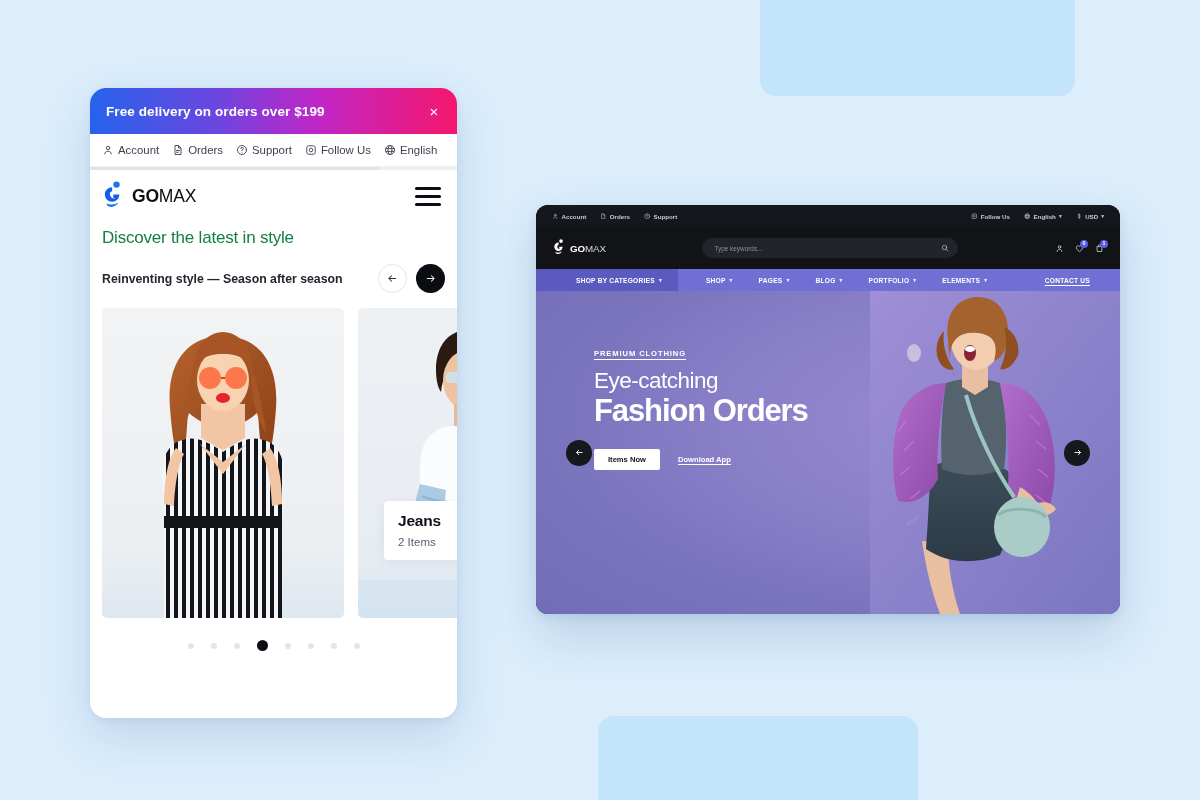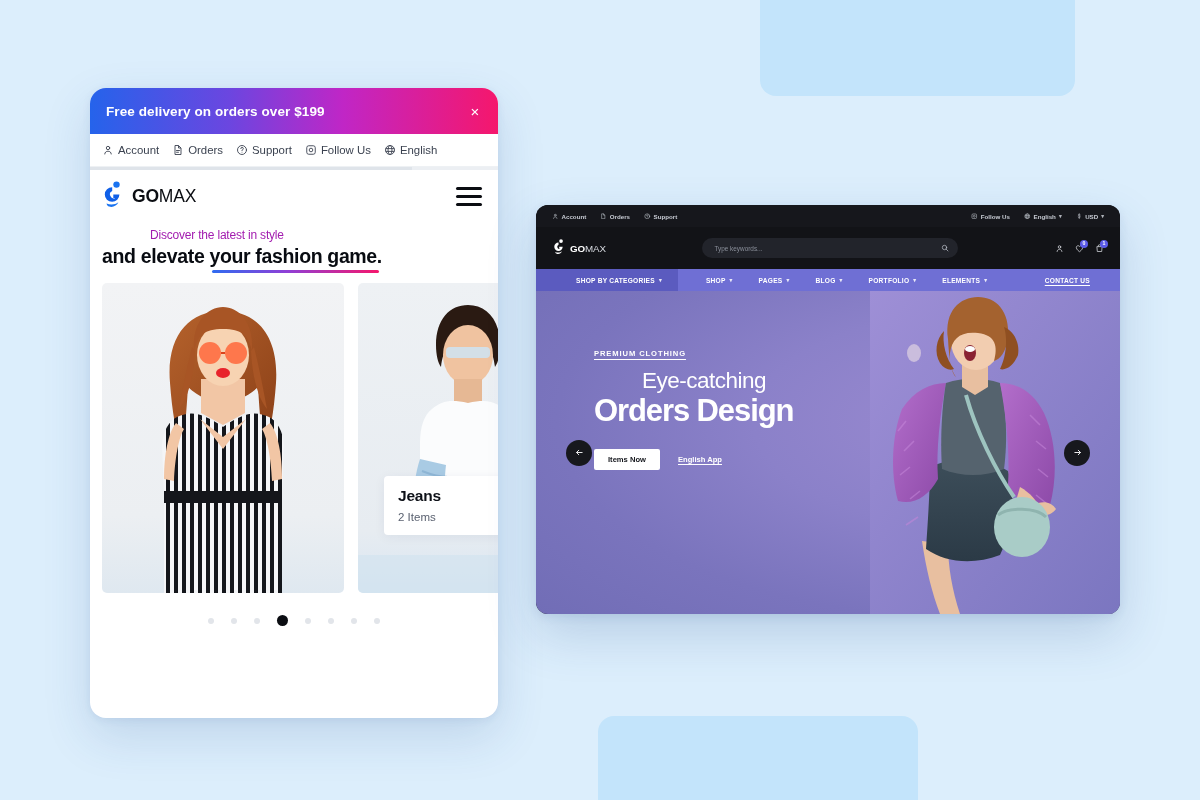--- a/index.html
+++ b/index.html
@@ -16,21 +16,21 @@
     background: #c3e4fb;
     border-radius: 14px;
   }
   #bg-block-tr { left: 760px; top: -60px; width: 315px; height: 156px; border-radius: 0 0 16px 16px; }
   #bg-block-br { left: 598px; top: 716px; width: 320px; height: 140px; border-radius: 16px 16px 0 0; }
 
   
   #mobile-mockup {
     position: absolute;
     left: 90px; top: 88px;
-    width: 408px; height: 630px;
+    width: 367px; height: 630px;
     background: #ffffff;
     border-radius: 16px;
     overflow: hidden;
     box-shadow: 0 18px 48px rgba(40,80,140,.16), 0 2px 8px rgba(40,80,140,.08);
   }
 
   
   .promo-bar {
     height: 46px;
     background: linear-gradient(90deg, #2563eb 0%, #6b46e0 34%, #c026c6 62%, #f5176c 100%);
@@ -77,21 +77,21 @@
   }
   .brand { display: flex; align-items: center; gap: 7px; }
   .brand-word { font-size: 17.5px; letter-spacing: -.2px; color: #0b0d12; }
   .brand-word b { font-weight: 800; }
   .brand-word span { font-weight: 400; }
   .burger { display: flex; flex-direction: column; gap: 5px; cursor: pointer; padding: 4px; }
   .burger i { display: block; width: 26px; height: 3px; background: #0b0d12; border-radius: 2px; }
 
   
   .headline-wrap { padding: 6px 12px 0 12px; }
-  .h-line1 { font-size: 12px; color: #a21caf; font-weight: 400; letter-spacing: -.2px; margin-left: 48px; }
+  .h-line1 { font-size: 17px; color: #15803d; font-weight: 400; letter-spacing: -.2px; }
   .h-line2 {
     font-size: 19.5px; font-weight: 800; color: #080b11; margin-top: 3px;
     letter-spacing: -.35px; position: relative; display: inline-block;
   }
   .h-underline {
     position: absolute; left: 110px; right: 3px; bottom: -5px; height: 3px;
     background: linear-gradient(90deg,#2f6bf0 0%, #8f3fd6 45%, #f5176c 100%);
     border-radius: 2px;
   }
 
@@ -209,21 +209,21 @@
     position: relative; height: 323px; overflow: hidden;
     background:
       radial-gradient(120% 100% at 78% 40%, #9a8ad0 0%, #8b81c9 34%, #7a74bd 62%, #6d6ab3 100%);
   }
   .hero-photo { position: absolute; right: 0; top: 0; width: 250px; height: 100%; }
   .hero-copy { position: absolute; left: 58px; top: 58px; width: 300px; }
   .eyebrow {
     font-size: 7.6px; font-weight: 700; color: #ffffff; letter-spacing: .9px;
     text-decoration: underline; text-underline-offset: 3px; margin-bottom: 11px;
   }
-  .hero-h1 { font-size: 22.5px; color: #fff; font-weight: 400; letter-spacing: -.5px; line-height: 1.05; margin-left: 48px; }
+  .hero-h1 { font-size: 22.5px; color: #fff; font-weight: 400; letter-spacing: -.5px; line-height: 1.05; }
   .hero-h2 { font-size: 31px; color: #fff; font-weight: 800; letter-spacing: -1.1px; line-height: 1.05; margin-top: 2px; }
   .hero-cta { display: flex; align-items: center; gap: 18px; margin-top: 22px; }
   .btn-shop {
     background: #fff; color: #14161c; font-size: 7.6px; font-weight: 700;
     padding: 6px 14px; border-radius: 2px; cursor: pointer; white-space: nowrap;
   }
   .link-dl {
     color: #fff; font-size: 7.6px; font-weight: 700; cursor: pointer;
     text-decoration: underline; text-underline-offset: 2px; white-space: nowrap;
   }
@@ -314,26 +314,37 @@
     </div>
     <div class="burger">
         <i></i>
         <i></i>
         <i></i>
       </div>
   </div>
 
   <div class="headline-wrap">
     <div class="h-line1">Discover the latest in style</div>
-    <div class="h-line2">
-      <span>and elevate your fashion game.</span>
-      <span class="h-underline"></span>
-    </div>
-  </div>
-
+  </div>
+
+  <div class="sub-row">
+    <div class="sub-text">Reinventing style — Season after season</div>
+    <div class="arrows">
+      <div class="arrow-btn arrow-prev">
+        <svg width="11" height="11" viewBox="0 0 24 24" fill="none" stroke="#2b3040" stroke-width="2.2" stroke-linecap="round" stroke-linejoin="round">
+            <path d="M19 12H5M10 6l-6 6 6 6"></path>
+          </svg>
+      </div>
+      <div class="arrow-btn arrow-next">
+        <svg width="11" height="11" viewBox="0 0 24 24" fill="none" stroke="#ffffff" stroke-width="2.2" stroke-linecap="round" stroke-linejoin="round">
+            <path d="M5 12h14M14 6l6 6-6 6"></path>
+          </svg>
+      </div>
+    </div>
+  </div>
 
   <div class="cards-row">
 
     <div class="cat-card">
       <svg class="card-photo" viewBox="0 0 242 310" preserveAspectRatio="xMidYMid slice">
         <defs>
           <linearGradient id="jbg" x1="0" y1="0" x2="0" y2="1">
             <stop offset="0" stop-color="#f2f3f5"></stop>
               <stop offset=".75" stop-color="#eceff2"></stop>
               <stop offset="1" stop-color="#dfe8f0"></stop>
@@ -607,24 +618,24 @@
 
       <ellipse cx="100" cy="62" rx="6" ry="8" fill="#8a2232"></ellipse>
       <ellipse cx="100" cy="58" rx="5" ry="3" fill="#fdfdfd"></ellipse>
 
       <ellipse cx="44" cy="62" rx="7" ry="9" fill="#cfc2de" opacity=".9"></ellipse>
     </svg>
 
     <div class="hero-copy">
       <div class="eyebrow">PREMIUM CLOTHING</div>
       <div class="hero-h1">Eye-catching</div>
-      <div class="hero-h2">Orders Design</div>
+      <div class="hero-h2">Fashion Orders</div>
       <div class="hero-cta">
         <div class="btn-shop">Items Now</div>
-        <div class="link-dl">English App</div>
+        <div class="link-dl">Download App</div>
       </div>
     </div>
 
     <div class="hero-arrow" id="hero-arrow-prev">
       <svg width="9" height="9" viewBox="0 0 24 24" fill="none" stroke="#fff" stroke-width="2.4" stroke-linecap="round" stroke-linejoin="round">
           <path d="M19 12H5M10 6l-6 6 6 6"></path>
         </svg>
     </div>
     <div class="hero-arrow" id="hero-arrow-next">
       <svg width="9" height="9" viewBox="0 0 24 24" fill="none" stroke="#fff" stroke-width="2.4" stroke-linecap="round" stroke-linejoin="round">

